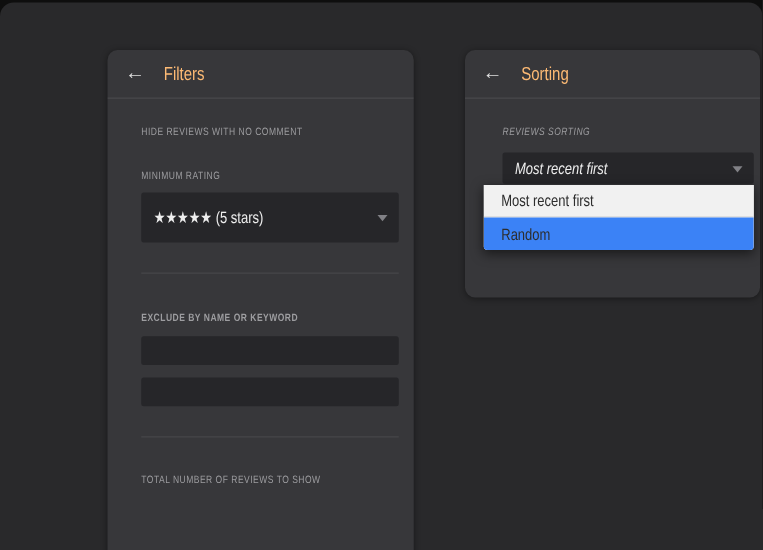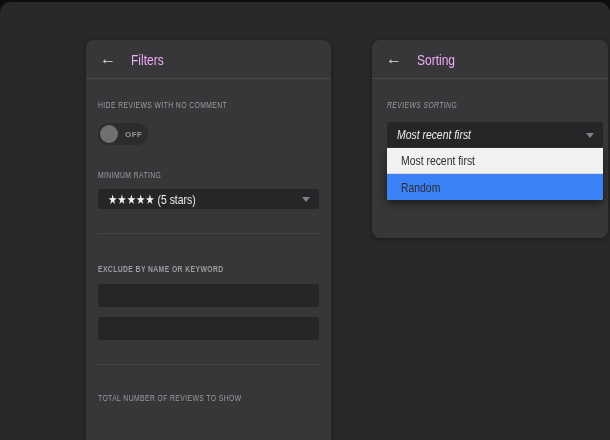--- a/index.html
+++ b/index.html
@@ -26,26 +26,26 @@
 
   .card-header {
     height:39px; display:flex; align-items:center;
     padding:0 14px;
     border-bottom:1px solid rgba(255,255,255,0.09);
   }
   .back-btn {
     color:#dfdfdf; font-size:16px; line-height:16px;
     margin-right:15px; cursor:pointer;
   }
-  .card-title { color:#f0abfc; font-size:15px; }
+  .card-title { color:#fdba74; font-size:15px; }
 
   
   .cx { display:inline-block; transform:scaleX(0.8); transform-origin:0 50%; white-space:nowrap; }
 
-  .card-body { padding:0 12px; }
+  .card-body { padding:0 12px;margin-left:15px; }
   .sorting .card-body { padding:0 5px 0 15px;font-style:italic; }
 
   .flabel {
     color:#9d9da0; font-size:8.5px; letter-spacing:0.5px;
     line-height:10px; display:block;
   }
 
   .toggle {
     margin-top:13px; width:50px; height:22px;
     background:#2c2c2e; border-radius:11px;
@@ -55,21 +55,21 @@
   .toggle .knob {
     width:18px; height:18px; border-radius:50%;
     background:#707073; margin-left:2px;
   }
   .toggle .state {
     color:#98989b; font-size:8px; font-weight:bold;
     letter-spacing:0.5px; margin-left:7px;
   }
 
   .select {
-    height:20px; width:100%;
+    height:40px; width:100%;
     background:#262629; border-radius:2px;
     display:flex; align-items:center;
     padding:0 10px; position:relative;
     color:#eeeeee; font-size:13px; cursor:pointer;
   }
   .sorting .select { height:25px; }
   .caret {
     position:absolute; right:9px; top:50%; margin-top:-2px;
     width:0; height:0;
     border-left:4px solid transparent;
@@ -122,24 +122,20 @@
 
 <div class="card filters">
   <div class="card-header">
     <span class="back-btn">←</span>
     <span class="card-title"><span class="cx">Filters</span></span>
   </div>
   <div class="card-body">
 
     <span class="flabel mt-label1"><span class="cx">HIDE REVIEWS WITH NO COMMENT</span></span>
 
-    <div class="toggle">
-      <div class="knob"></div>
-      <span class="state">OFF</span>
-    </div>
 
     <span class="flabel mt-label2"><span class="cx">MINIMUM RATING</span></span>
 
     <div class="select mt-select">
       <span class="cx">★★★★★ (5 stars)</span>
       <span class="caret"></span>
     </div>
 
     <div class="hr mt-hr1"></div>
 

